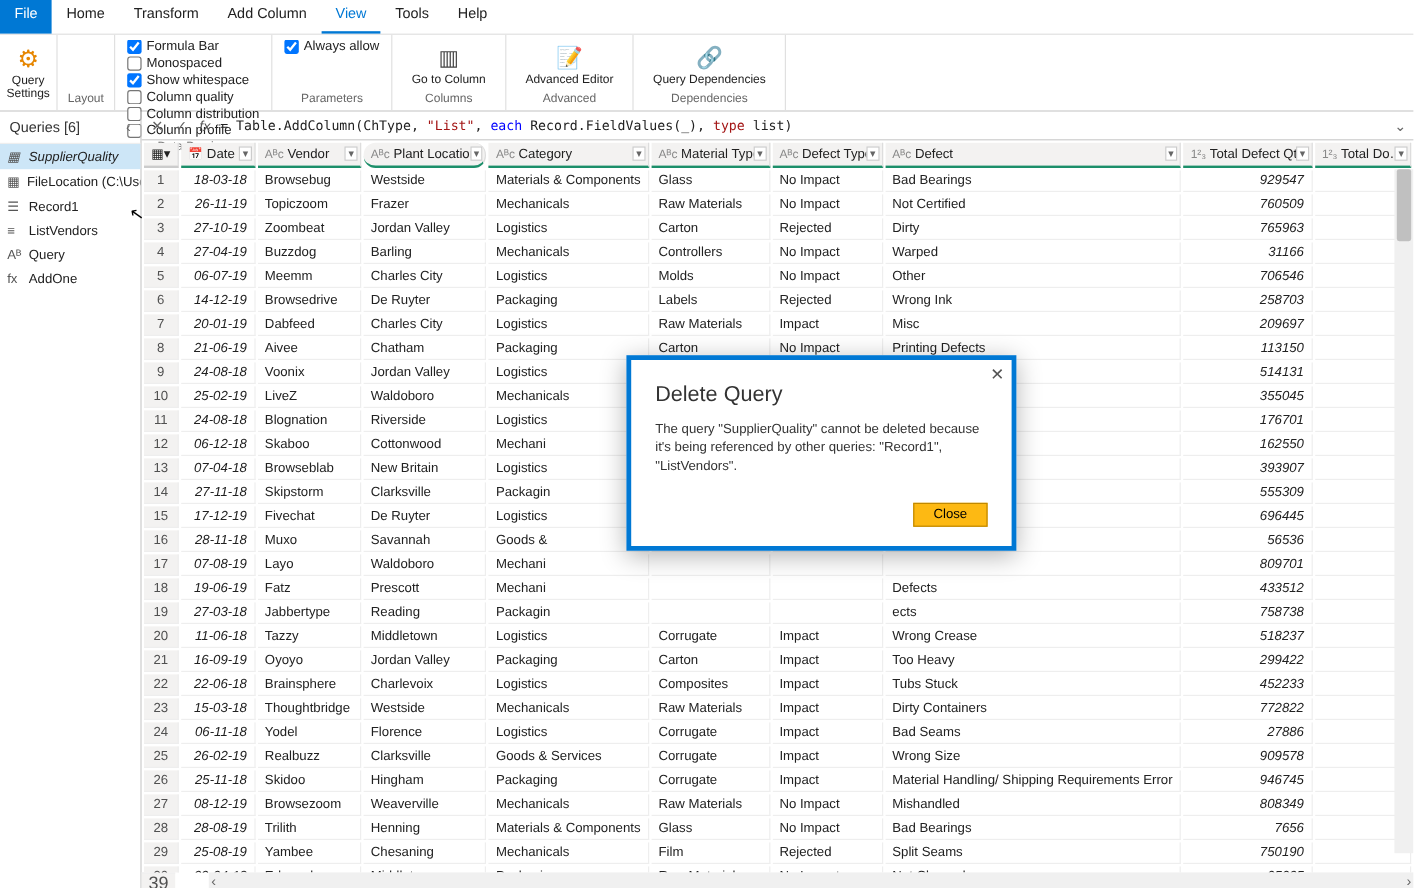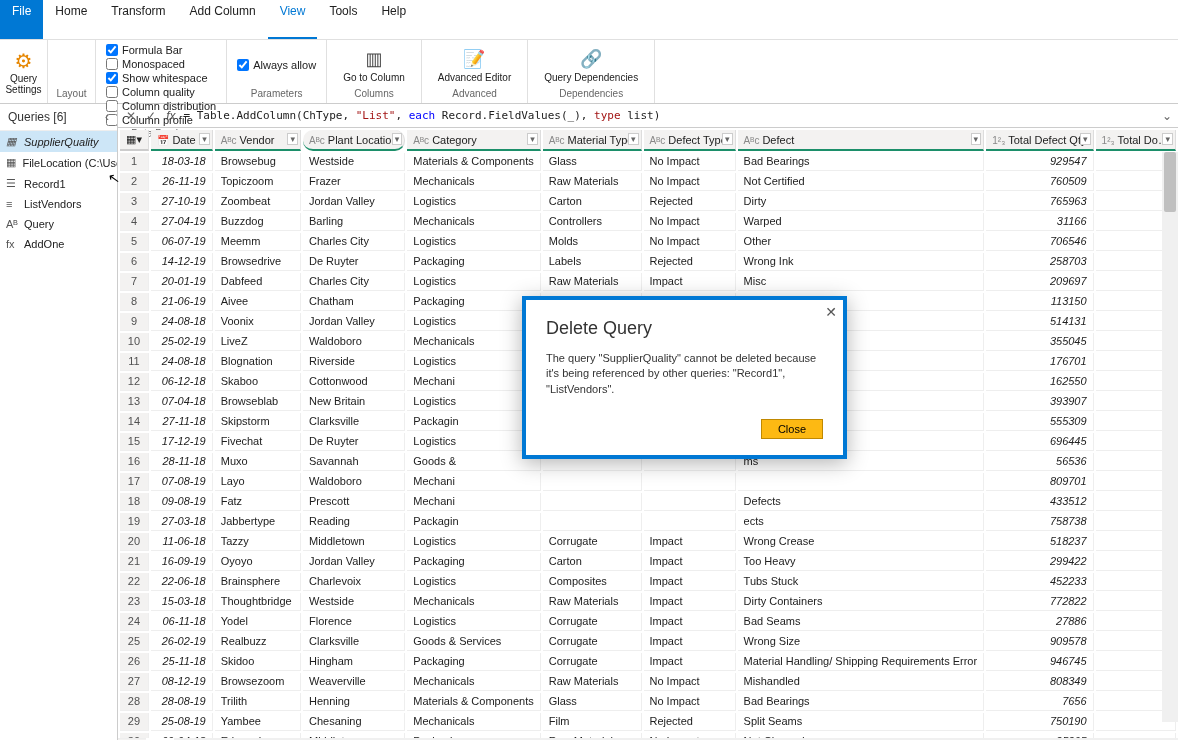--- a/index.html
+++ b/index.html
@@ -1,30 +1,30 @@
 <!DOCTYPE html>
 <html><head>
 <meta charset="utf-8">
 <style>
 * { box-sizing: border-box; margin: 0; padding: 0; }
 body { font-family: "Segoe UI", Arial, sans-serif; font-size: 12px; color: #212121; background: #fff; overflow: hidden; width: 1178px; height: 740px; position: relative; }
 
 
-.menubar { display: flex; height: 40px; background: #fff; border-bottom: 1px solid #e0e0e0; }
+.menubar { display: flex; height: 29px; background: #fff; border-bottom: 1px solid #e0e0e0; }
 .menubar .tab { padding: 4px 12px; cursor: pointer; }
 .menubar .tab.file { background: #0078d4; color: #fff; }
 .menubar .tab.active { border-bottom: 2px solid #0078d4; color: #0078d4; }
 
 
 .ribbon { display: flex; height: 64px; border-bottom: 1px solid #ccc; }
 .ribbon-side { width: 48px; display: flex; flex-direction: column; align-items: center; justify-content: center; padding: 4px; border-right: 1px solid #e0e0e0; }
 .ribbon-side .gear { font-size: 20px; color: #e68600; }
 .ribbon-side .lbl { font-size: 10px; text-align: center; line-height: 1.1; }
 .ribbon-group { display: flex; flex-direction: column; padding: 4px 10px; border-right: 1px solid #e0e0e0; }
-.ribbon-group .body { flex: 1; display: flex; flex-direction: column; gap: 2px; justify-content: center;}
+.ribbon-group .body { flex: 1; display: flex; flex-direction: column; gap: 2px; }
 .ribbon-group .title { font-size: 10px; color: #666; text-align: center; margin-top: 2px; }
 .rcheck { display: flex; align-items: center; gap: 4px; font-size: 11px; white-space: nowrap; }
 .rcheck input { width: 12px; height: 12px; }
 .rcol { display: flex; flex-direction: row; gap: 12px; }
 .rvert { display: flex; flex-direction: column; gap: 2px; }
 .btncol { display: flex; flex-direction: column; align-items: center; justify-content: center; padding: 0 6px; font-size: 10px; text-align: center; gap:2px;}
 .btncol .ico { font-size: 18px; color:#444;}
 
 
 .main { display: flex; height: calc(740px - 24px - 64px); }
@@ -434,21 +434,21 @@
               <td>Waldoboro</td>
               <td>Mechani</td>
               <td></td>
               <td></td>
               <td></td>
               <td class="num">809701</td>
               <td></td>
             </tr>
             <tr>
               <td class="rown">18</td>
-              <td class="date">09-08-19</td>
+              <td class="date">19-06-19</td>
               <td>Fatz</td>
               <td>Prescott</td>
               <td>Mechani</td>
               <td></td>
               <td></td>
               <td>Defects</td>
               <td class="num">433512</td>
               <td></td>
             </tr>
             <tr>

